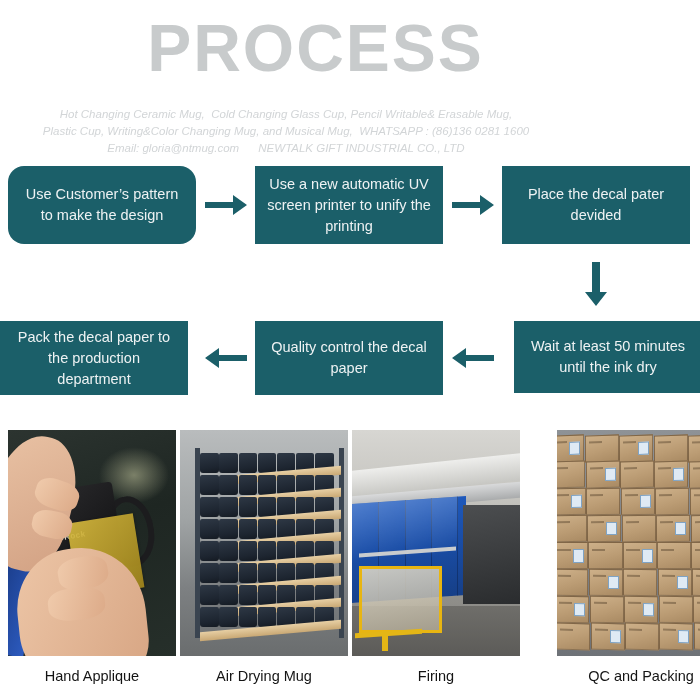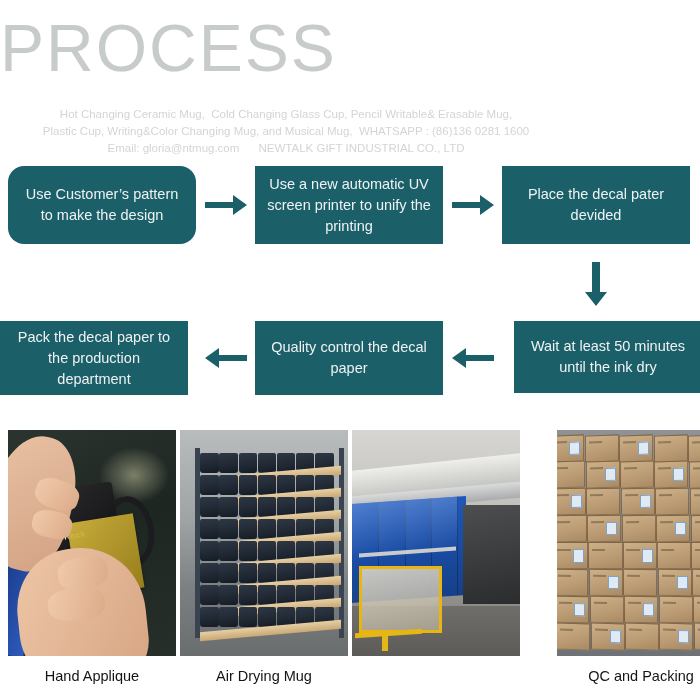--- a/index.html
+++ b/index.html
@@ -14,38 +14,39 @@
     overflow: hidden;
     font-family: "Liberation Sans", sans-serif;
   }
 
   
   #page-title {
     position: absolute;
     left: 0;
     top: 8px;
     width: 631px;
-    text-align: left;
+    text-align: center;
     font-size: 66px;
-    font-weight: normal;
+    font-weight: bold;
     letter-spacing: 2px;
     color: #c8cbcc;
     line-height: 80px;
     user-select: none;
   }
 
   #contact-block {
     position: absolute;
     left: 0;
     top: 106px;
     width: 572px;
     text-align: center;
     color: #d2d5d7;
     font-size: 11.5px;
     line-height: 17px;
+    font-style: italic;
   }
   #contact-block div { white-space: pre; }
 
   
   #flow {
     position: absolute;
     left: 0;
     top: 0;
     width: 700px;
     height: 420px;
@@ -444,20 +445,21 @@
         <div class="ph3-panel" style="left:23%;"></div>
         <div class="ph3-panel" style="left:46%;"></div>
         <div class="ph3-panel" style="left:69%;"></div>
       </div>
       <div class="ph3-dark"></div>
       <div class="ph3-rail"></div>
       <div class="ph3-cage"></div>
       <div class="ph3-yellowline" style="left:2%;bottom:9%;width:40%;height:5px;transform:skewY(-4deg);"></div>
       <div class="ph3-yellowline" style="left:18%;bottom:2%;width:6px;height:9%;"></div>
     </div>
+    <div class="photo-caption">Firing</div>
   </div>
 
   <div class="photo-cell" id="cell-4">
     <div class="photo">
       <div class="ph4-bg"></div>
       <div id="boxwall">
           <div class="ph4-box" style="left:-4%;top:2%;width:20.5%;height:11.9%;transform:skewY(-2.2deg);">
             <div class="ph4-text"></div>
             <div class="ph4-label"></div>
           </div>

